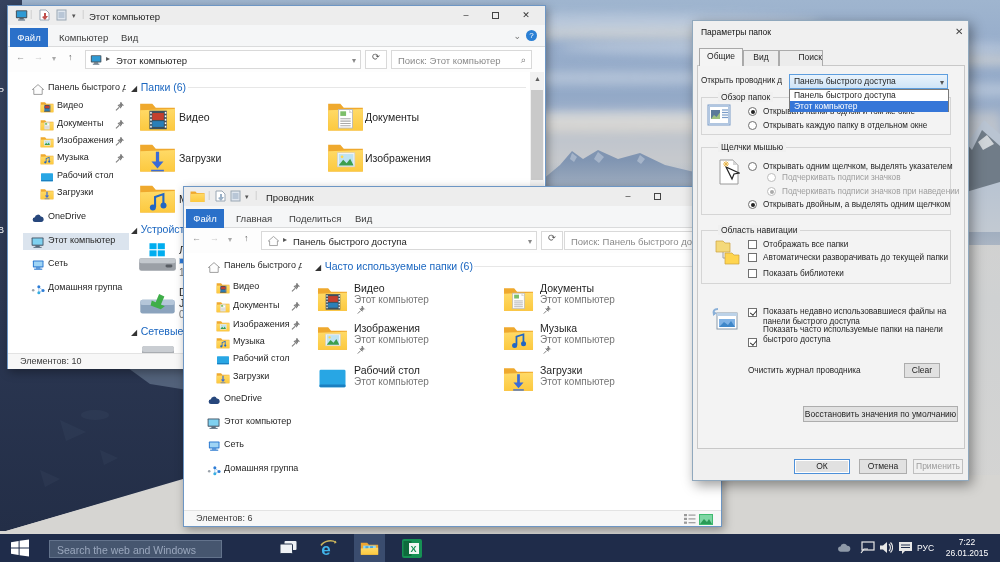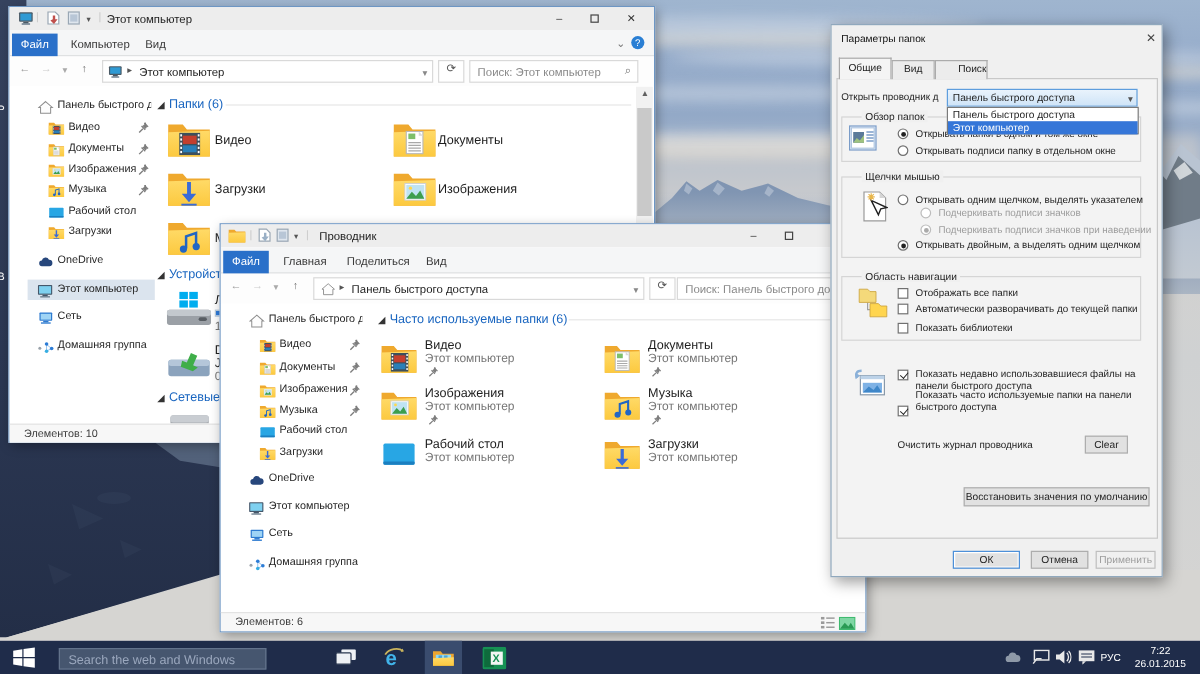--- a/index.html
+++ b/index.html
@@ -558,21 +558,21 @@
         <g stroke="#7a9cc8" stroke-width="1.2">
           <path d="M15 6 h6"></path>
           <path d="M15 8.5 h6"></path>
           <path d="M15 11 h6"></path>
           <path d="M15 13.5 h6"></path>
         </g>
       </svg>
   <div class="radio on" style="left:55px;top:86px;"></div>
   <div class="dlbl" style="left:70px;top:86px;">Открывать папки в одном и том же окне</div>
   <div class="radio" style="left:55px;top:100px;"></div>
-  <div class="dlbl" style="left:70px;top:100px;">Открывать подписи папку в отдельном окне</div>
+  <div class="dlbl" style="left:70px;top:100px;">Открывать каждую папку в отдельном окне</div>
 
   <div class="gbox" style="left:8px;top:126px;width:250px;height:68px;">
     <div class="glab">Щелчки мышью</div>
   </div>
   <svg style="position:absolute;left:25px;top:138px" width="22" height="26" viewBox="0 0 22 26">
         <path d="M2 1 h13 l5 5 v19 h-18 Z" fill="#fff" stroke="#9a9a9a"></path>
         <path d="M15 1 l5 5 h-5 Z" fill="#d5d5d5"></path>
         <path d="M8 8 l6 12 2 -5 5 -1 Z" fill="#fff" stroke="#222" stroke-width="1.2"></path>
         <g stroke="#e8b64c" stroke-width="1">
           <path d="M5 5 h6 M8 2 v6 M5.8 2.8 l4.4 4.4 M10.2 2.8 l-4.4 4.4"></path>

